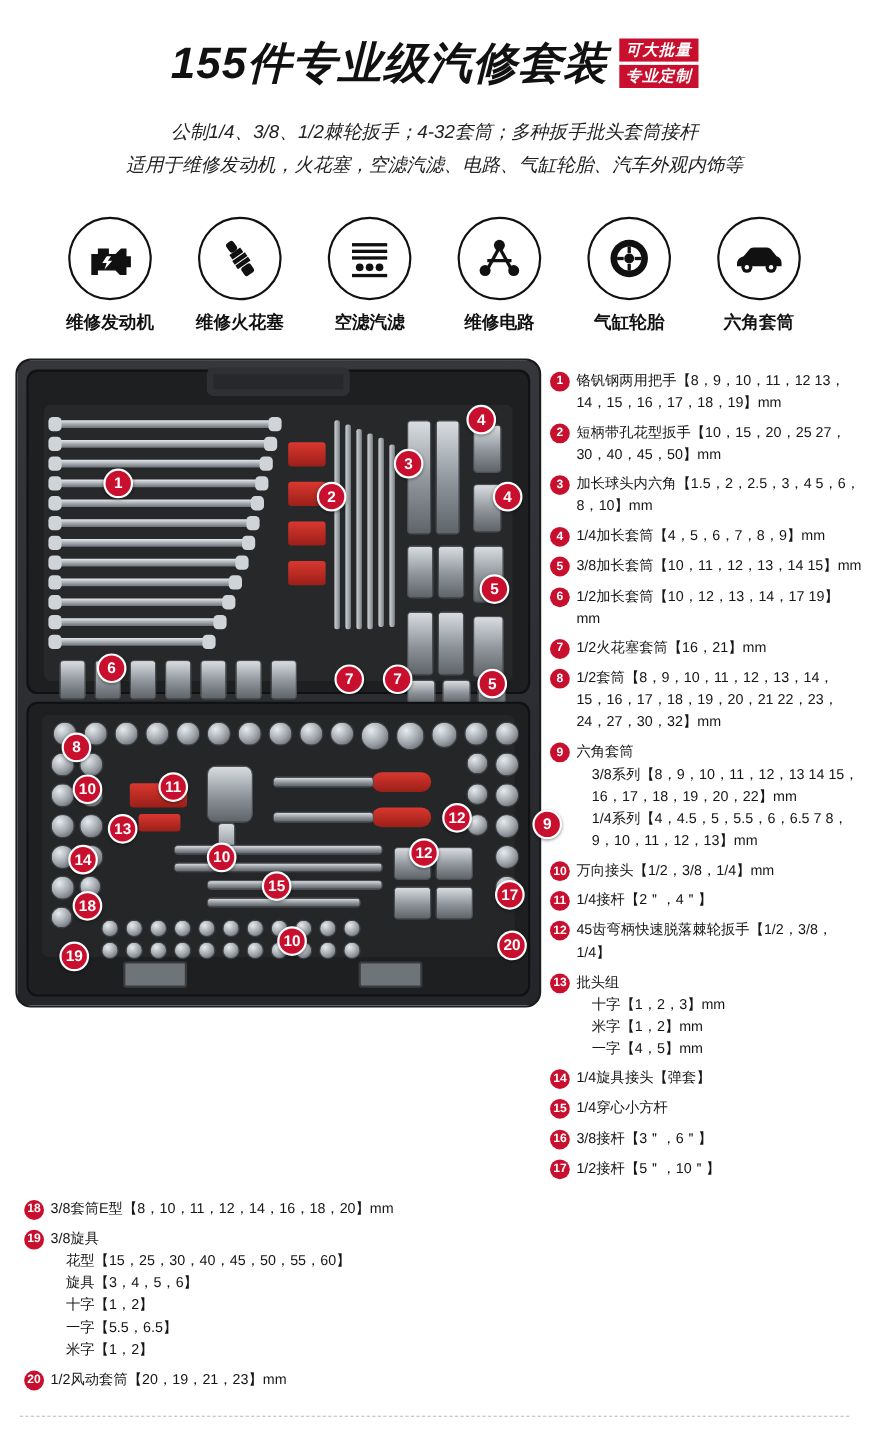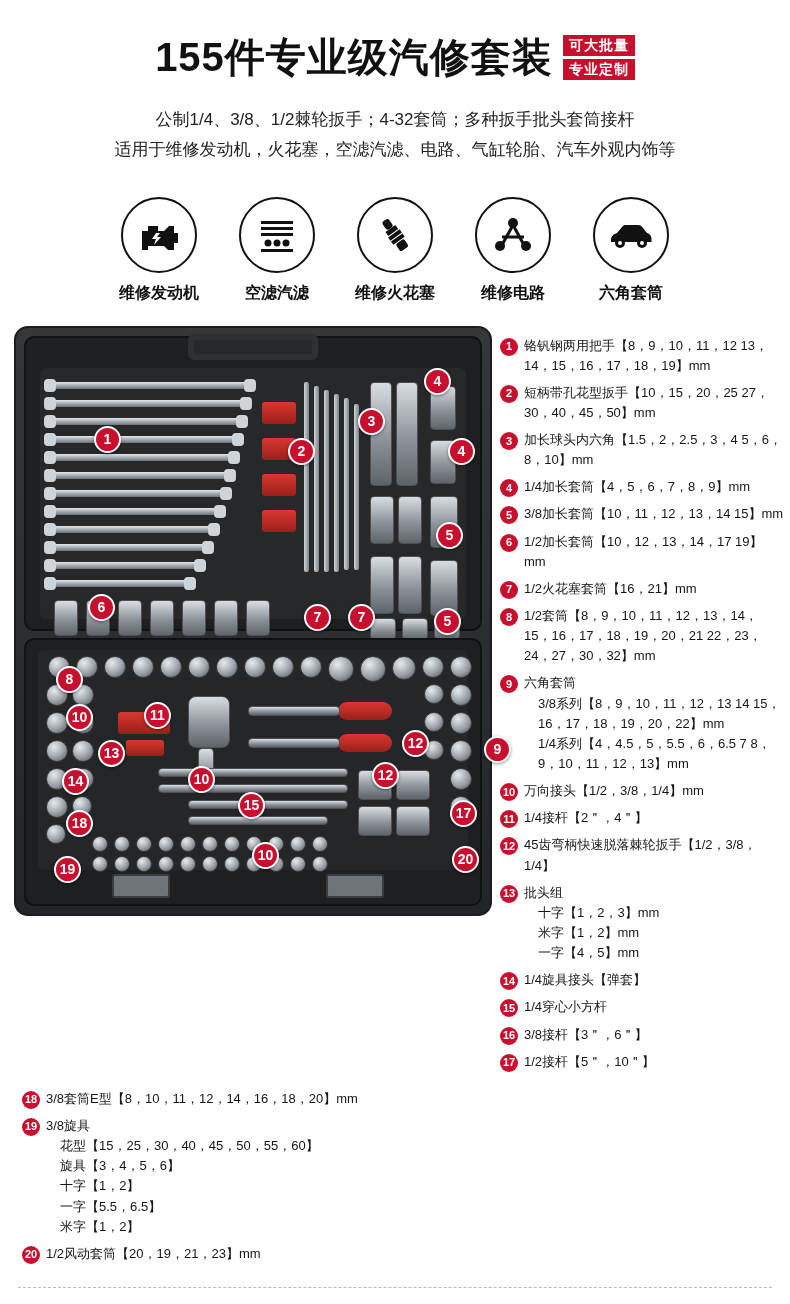--- a/index.html
+++ b/index.html
@@ -7,21 +7,21 @@
     width: 790px;
     height: 1304px;
     background: #ffffff;
     font-family: "Liberation Sans", sans-serif;
     color: #1a1a1a;
     position: relative;
     overflow: hidden;
   }
 
   
-  .header { padding: 30px 0 10px 0; text-align: center; }
+  .header { padding: 30px 0 10px 0; text-align: center; font-style: italic; }
   .title-row {
     display: flex;
     align-items: center;
     justify-content: center;
     gap: 10px;
   }
   .main-title {
     font-size: 40px;
     font-weight: bold;
     letter-spacing: 1px;
@@ -273,66 +273,80 @@
 <div class="icon-row">
 
   <div class="icon-cell">
     <div class="icon-circle">
       <svg width="46" height="36" viewBox="0 0 46 36">
         <path d="M6 14h6V9h10v5h6l5-5h5v7h4v10h-4v7h-6l-4-4H12v4H6z" fill="#111"></path>
         <path d="M20 16l-4 6h4l-2 6 7-8h-4l3-4z" fill="#fff"></path>
       </svg>
     </div>
     <div class="icon-label">维修发动机</div>
+  </div>
+
+  <div class="icon-cell">
+    <div class="icon-circle">
+      <svg width="46" height="40" viewBox="0 0 46 40">
+        <g transform="rotate(-35 23 20)">
+          <rect x="19" y="2" width="8" height="10" rx="3" fill="#111"></rect>
+          <rect x="17" y="12" width="12" height="5" fill="#111"></rect>
+          <rect x="16" y="18" width="14" height="4" fill="#111"></rect>
+          <rect x="16" y="23" width="14" height="4" fill="#111"></rect>
+          <rect x="18" y="28" width="10" height="9" rx="2" fill="#111"></rect>
+        </g>
+      </svg>
+    </div>
+    <div class="icon-label">维修火花塞</div>
   </div>
 
   <div class="icon-cell">
     <div class="icon-circle">
       <svg width="44" height="36" viewBox="0 0 44 36">
         <rect x="6" y="4" width="32" height="3" fill="#111"></rect>
         <rect x="6" y="10" width="32" height="3" fill="#111"></rect>
         <rect x="6" y="16" width="32" height="3" fill="#111"></rect>
         <circle cx="13" cy="26" r="3.5" fill="#111"></circle>
         <circle cx="22" cy="26" r="3.5" fill="#111"></circle>
         <circle cx="31" cy="26" r="3.5" fill="#111"></circle>
         <rect x="6" y="32" width="32" height="3" fill="#111"></rect>
       </svg>
     </div>
     <div class="icon-label">空滤汽滤</div>
   </div>
 
   <div class="icon-cell">
     <div class="icon-circle">
-      <svg width="46" height="40" viewBox="0 0 46 40">
-        <g transform="rotate(-35 23 20)">
-          <rect x="19" y="2" width="8" height="10" rx="3" fill="#111"></rect>
-          <rect x="17" y="12" width="12" height="5" fill="#111"></rect>
-          <rect x="16" y="18" width="14" height="4" fill="#111"></rect>
-          <rect x="16" y="23" width="14" height="4" fill="#111"></rect>
-          <rect x="18" y="28" width="10" height="9" rx="2" fill="#111"></rect>
-        </g>
-      </svg>
-    </div>
-    <div class="icon-label">维修火花塞</div>
-  </div>
-
-  <div class="icon-cell">
-    <div class="icon-circle">
       <svg width="44" height="40" viewBox="0 0 44 40">
         <line x1="22" y1="10" x2="11" y2="30" stroke="#111" stroke-width="3"></line>
         <line x1="22" y1="10" x2="33" y2="30" stroke="#111" stroke-width="3"></line>
         <line x1="11" y1="22" x2="33" y2="22" stroke="#111" stroke-width="3"></line>
         <circle cx="22" cy="8" r="5" fill="#111"></circle>
         <circle cx="9" cy="31" r="5" fill="#111"></circle>
         <circle cx="35" cy="31" r="5" fill="#111"></circle>
       </svg>
     </div>
     <div class="icon-label">维修电路</div>
   </div>
 
+  <div class="icon-cell">
+    <div class="icon-circle">
+      <svg width="44" height="44" viewBox="0 0 44 44">
+        <circle cx="22" cy="22" r="17" fill="#111"></circle>
+        <circle cx="22" cy="22" r="11" fill="#fff"></circle>
+        <circle cx="22" cy="22" r="4.5" fill="#111"></circle>
+        <rect x="20.5" y="11" width="3" height="6" fill="#111"></rect>
+        <rect x="20.5" y="27" width="3" height="6" fill="#111"></rect>
+        <rect x="11" y="20.5" width="6" height="3" fill="#111"></rect>
+        <rect x="27" y="20.5" width="6" height="3" fill="#111"></rect>
+      </svg>
+    </div>
+    <div class="icon-label">气缸轮胎</div>
+  </div>
 
   <div class="icon-cell">
     <div class="icon-circle">
       <svg width="48" height="30" viewBox="0 0 48 30">
         <path d="M4 20c0-4 3-6 6-7l5-6c1-1.4 2.4-2 4-2h12c2 0 3.4.8 4.6 2.4L40 13c3 .8 4.5 3 4.5 6v3H4z" fill="#111"></path>
         <circle cx="13" cy="23" r="5" fill="#111"></circle>
         <circle cx="35" cy="23" r="5" fill="#111"></circle>
         <circle cx="13" cy="23" r="2" fill="#fff"></circle>
         <circle cx="35" cy="23" r="2" fill="#fff"></circle>
       </svg>

